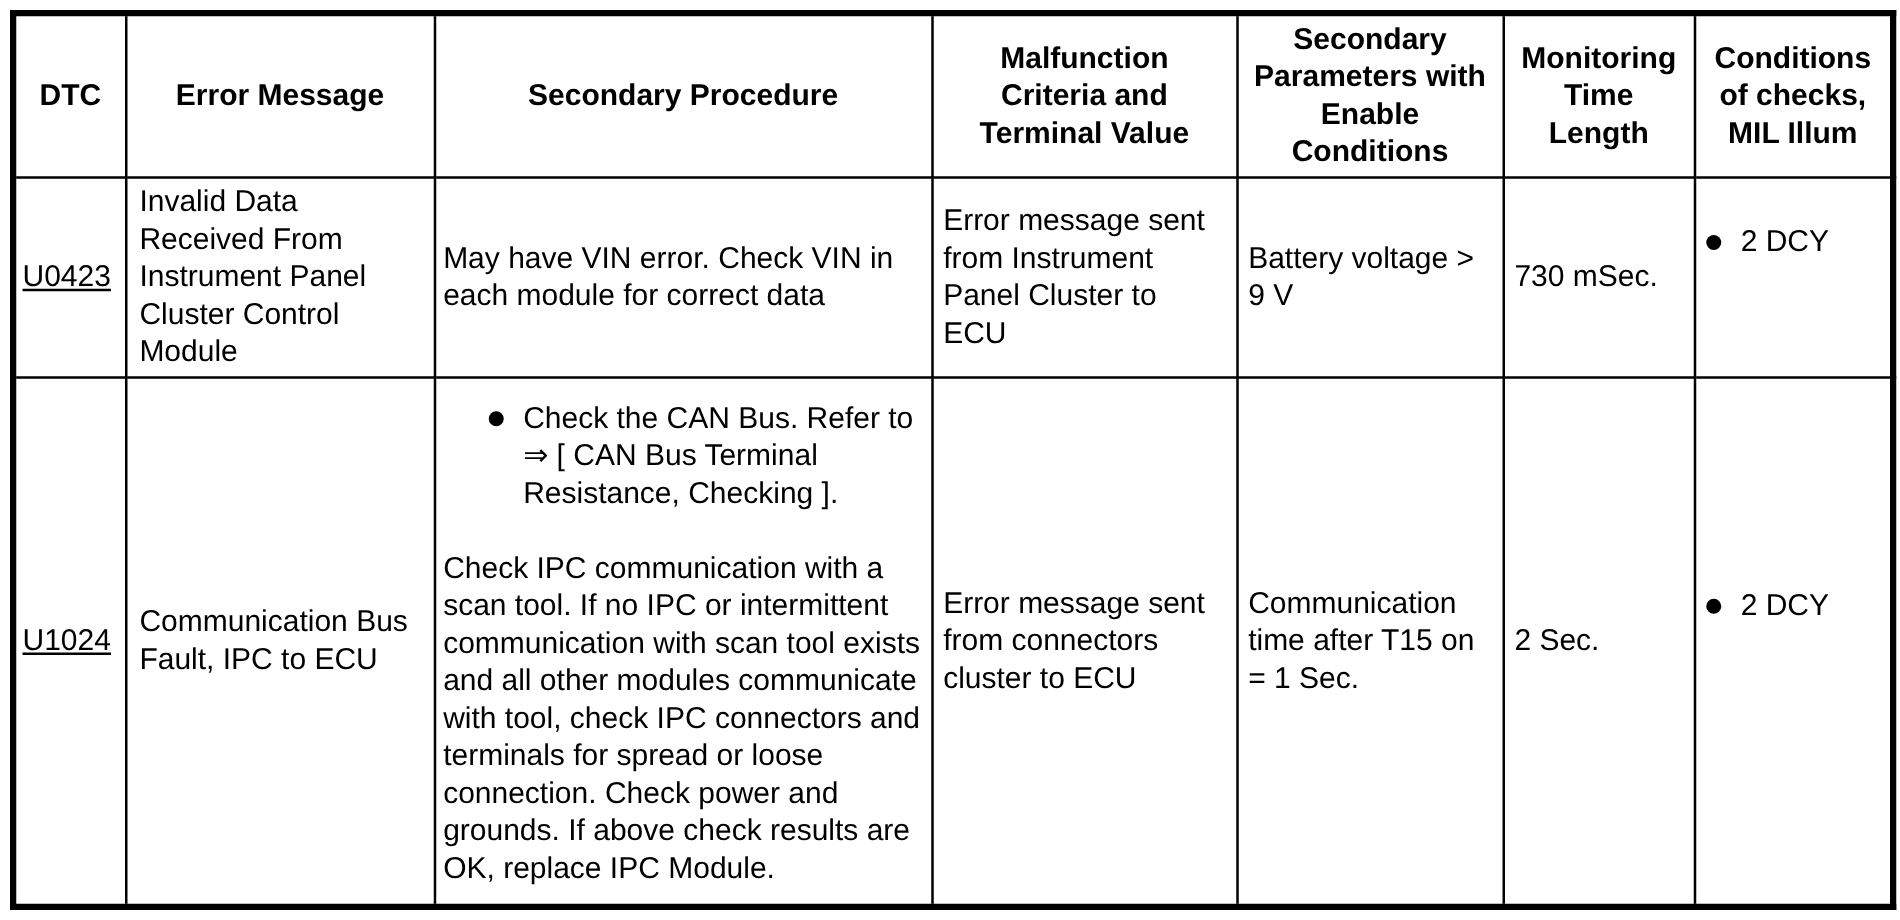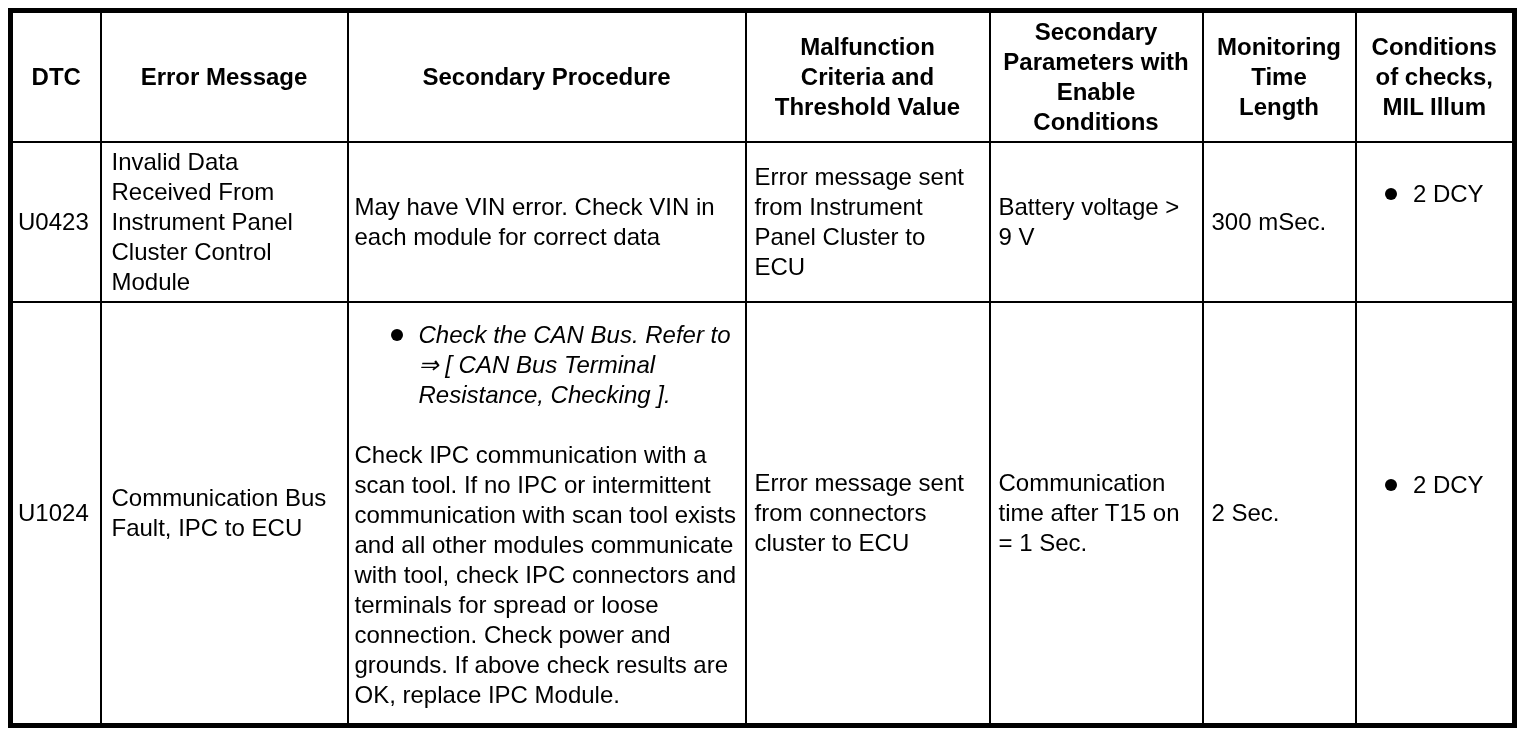--- a/index.html
+++ b/index.html
@@ -34,46 +34,45 @@
   }
   thead tr { height: 126px; }
   tr.row-1 { height: 158px; }
   td {
     font-size: 24px;
     line-height: 30px;
     vertical-align: middle;
     text-align: left;
     padding: 4px 8px;
   }
-  td.col-dtc { padding: 4px 4px 4px 5px; }
+  td.col-dtc { padding: 4px 4px 4px 5px; text-decoration: underline; }
   td.col-error { padding: 4px 12px 4px 10px; margin-left: 36px; }
   td.col-diag { padding: 6px 6px; }
   
   td.col-freq .freq-wrap {
     display: flex;
     align-items: center;
-    justify-content: center;
     gap: 16px;
     transform: translateY(-28px);
   }
   .dot {
     display: inline-block;
     width: 12px; height: 12px;
     border-radius: 50%;
     background: #000000;
     flex: 0 0 auto;
   }
   
   .diag-bullet {
     display: flex;
     margin-left: 36px;
     margin-top: 4px;
   }
   .diag-bullet .dot { margin-top: 9px; margin-right: 16px; }
-  .diag-bullet .bullet-text { flex: 1 1 auto; font-style: italic; }
+  .diag-bullet .bullet-text { flex: 1 1 auto; }
   .diag-paragraph { margin-top: 30px; }
   .diag-paragraph.only { margin-top: 0; }
 </style>
 </head>
 <body>
 
 <div class="page">
   <table class="dtc-table">
     <colgroup>
       <col style="width:90px">
@@ -84,21 +83,21 @@
       <col style="width:153px">
       <col style="width:159px">
     </colgroup>
     <thead>
       <tr>
         <th>DTC</th>
         <th>Error Message</th>
         <th>Secondary Procedure</th>
         <th>Malfunction
 Criteria and
-Threshold Value</th>
+Terminal Value</th>
         <th>Secondary
 Parameters with
 Enable
 Conditions</th>
         <th>Monitoring
 Time
 Length</th>
         <th>Conditions
 of checks,
 MIL Illum</th>
@@ -106,21 +105,21 @@
     </thead>
     <tbody>
       <tr class="row-1">
         <td class="col-dtc">U0423</td>
         <td class="col-error">Invalid Data Received From Instrument Panel Cluster Control Module</td>
         <td class="col-diag">
           <div class="diag-paragraph only">May have VIN error. Check VIN in each module for correct data</div>
         </td>
         <td>Error message sent from Instrument Panel Cluster to ECU</td>
         <td>Battery voltage &gt; 9 V</td>
-        <td>300 mSec.</td>
+        <td>730 mSec.</td>
         <td class="col-freq">
           <div class="freq-wrap">
             <span class="dot"></span>
             <span>2 DCY</span>
           </div>
         </td>
       </tr>
       <tr class="row-2">
         <td class="col-dtc">U1024</td>
         <td class="col-error">Communication Bus Fault, IPC to ECU</td>

